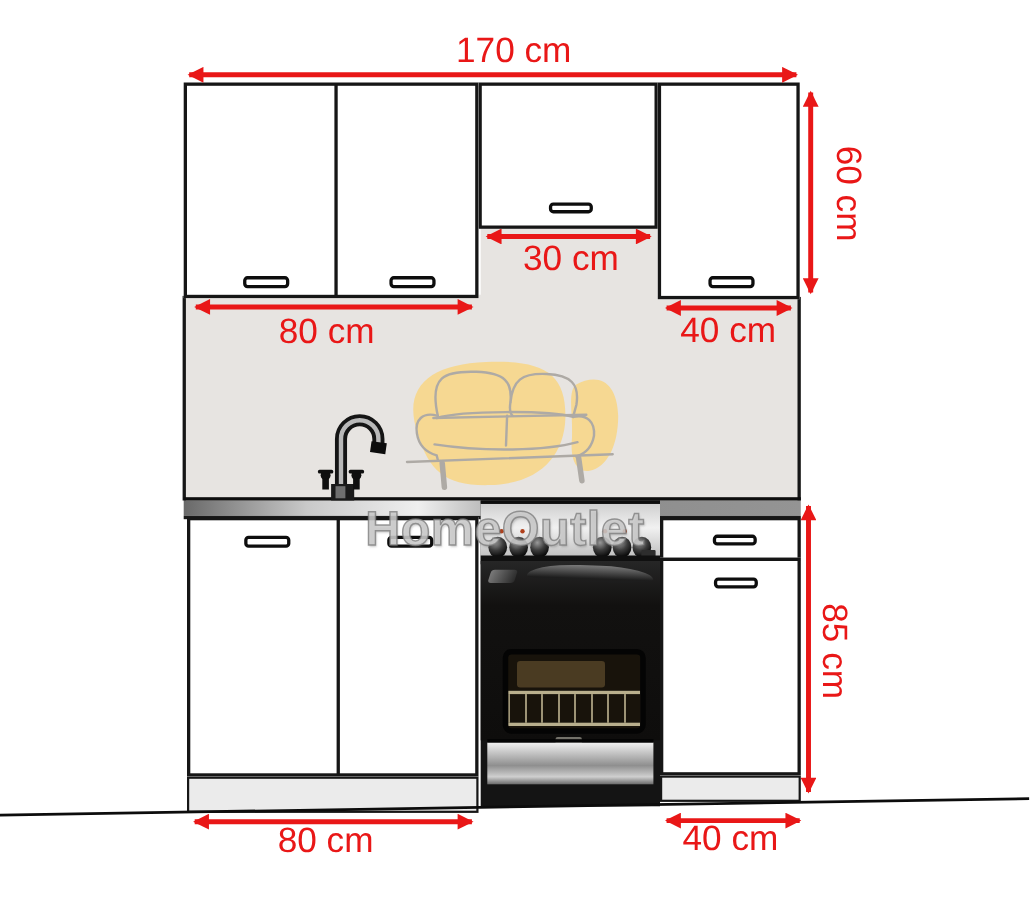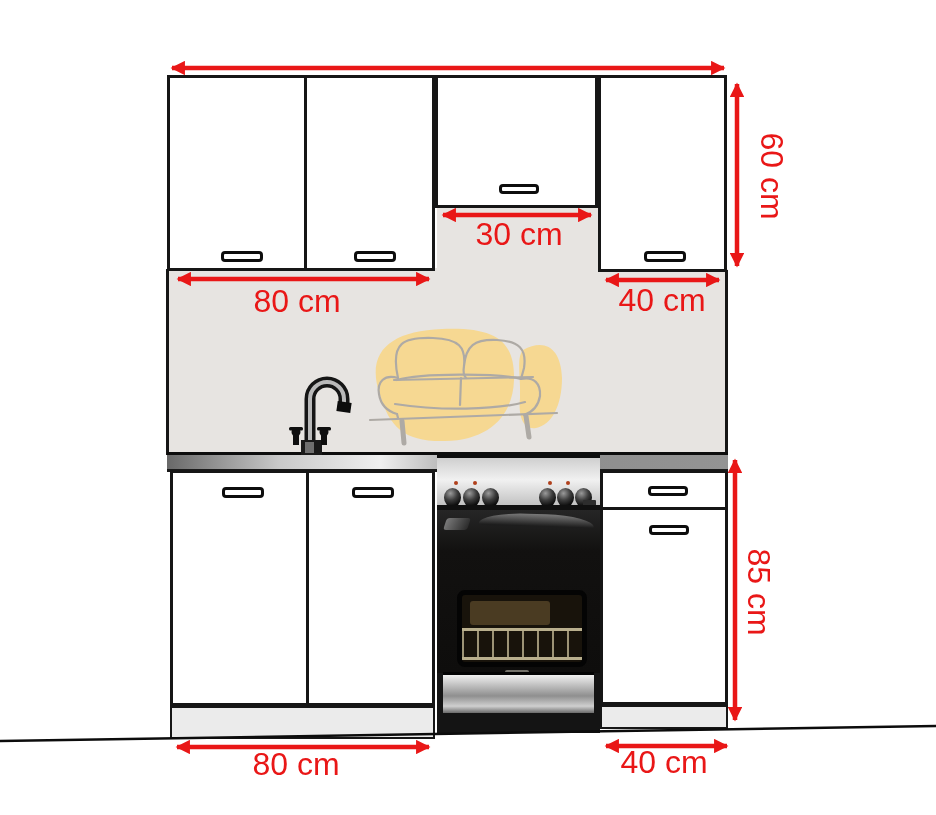--- a/index.html
+++ b/index.html
@@ -149,40 +149,42 @@
     </div>
     <div class="abs oven-drawer"></div>
   </div>
 
   <div class="abs cab" style="left:600px;top:470px;width:128px;height:40px;"></div>
   <div class="handle" style="left:648px;top:486px;width:40px;height:10px;"></div>
   <div class="abs cab" style="left:600px;top:507px;width:128px;height:198px;"></div>
   <div class="handle" style="left:649px;top:525px;width:40px;height:10px;"></div>
   <div class="abs plinth" style="left:600px;top:705px;width:128px;height:24px;"></div>
 
+  <div class="brand">HomeOutlet</div>
 
   <svg width="936" height="815" viewBox="0 0 936 815" style="z-index:50;pointer-events:none;">
     <defs>
       <marker id="arr" viewBox="0 0 10 10" refX="9" refY="5" markerWidth="4" markerHeight="3.2" orient="auto-start-reverse" markerUnits="strokeWidth">
         <path d="M0,0 L10,5 L0,10 Z" fill="#e91717"></path>
       </marker>
     </defs>
     <line x1="0" y1="741" x2="936" y2="726" stroke="#0c0c0c" stroke-width="2.5"></line>
     <g stroke="#e91717" stroke-width="4.5">
       <line x1="172" y1="68" x2="724" y2="68" marker-start="url(#arr)" marker-end="url(#arr)"></line>
       <line x1="737" y1="84" x2="737" y2="266" marker-start="url(#arr)" marker-end="url(#arr)"></line>
       <line x1="443" y1="215" x2="591" y2="215" marker-start="url(#arr)" marker-end="url(#arr)"></line>
       <line x1="178" y1="279" x2="429" y2="279" marker-start="url(#arr)" marker-end="url(#arr)"></line>
       <line x1="606" y1="280" x2="719" y2="280" marker-start="url(#arr)" marker-end="url(#arr)"></line>
       <line x1="735" y1="460" x2="735" y2="720" marker-start="url(#arr)" marker-end="url(#arr)"></line>
       <line x1="177" y1="747" x2="429" y2="747" marker-start="url(#arr)" marker-end="url(#arr)"></line>
       <line x1="606" y1="746" x2="727" y2="746" marker-start="url(#arr)" marker-end="url(#arr)"></line>
     </g>
   </svg>
 
+  <div class="dim-label" style="left:467px;top:45px;">170 cm</div>
   <div class="dim-label vert" style="left:772px;top:176px;">60 cm</div>
   <div class="dim-label" style="left:519px;top:234px;">30 cm</div>
   <div class="dim-label" style="left:297px;top:301px;">80 cm</div>
   <div class="dim-label" style="left:662px;top:300px;">40 cm</div>
   <div class="dim-label vert" style="left:759px;top:592px;">85 cm</div>
   <div class="dim-label" style="left:296px;top:764px;">80 cm</div>
   <div class="dim-label" style="left:664px;top:762px;">40 cm</div>
 
 </div>
 

